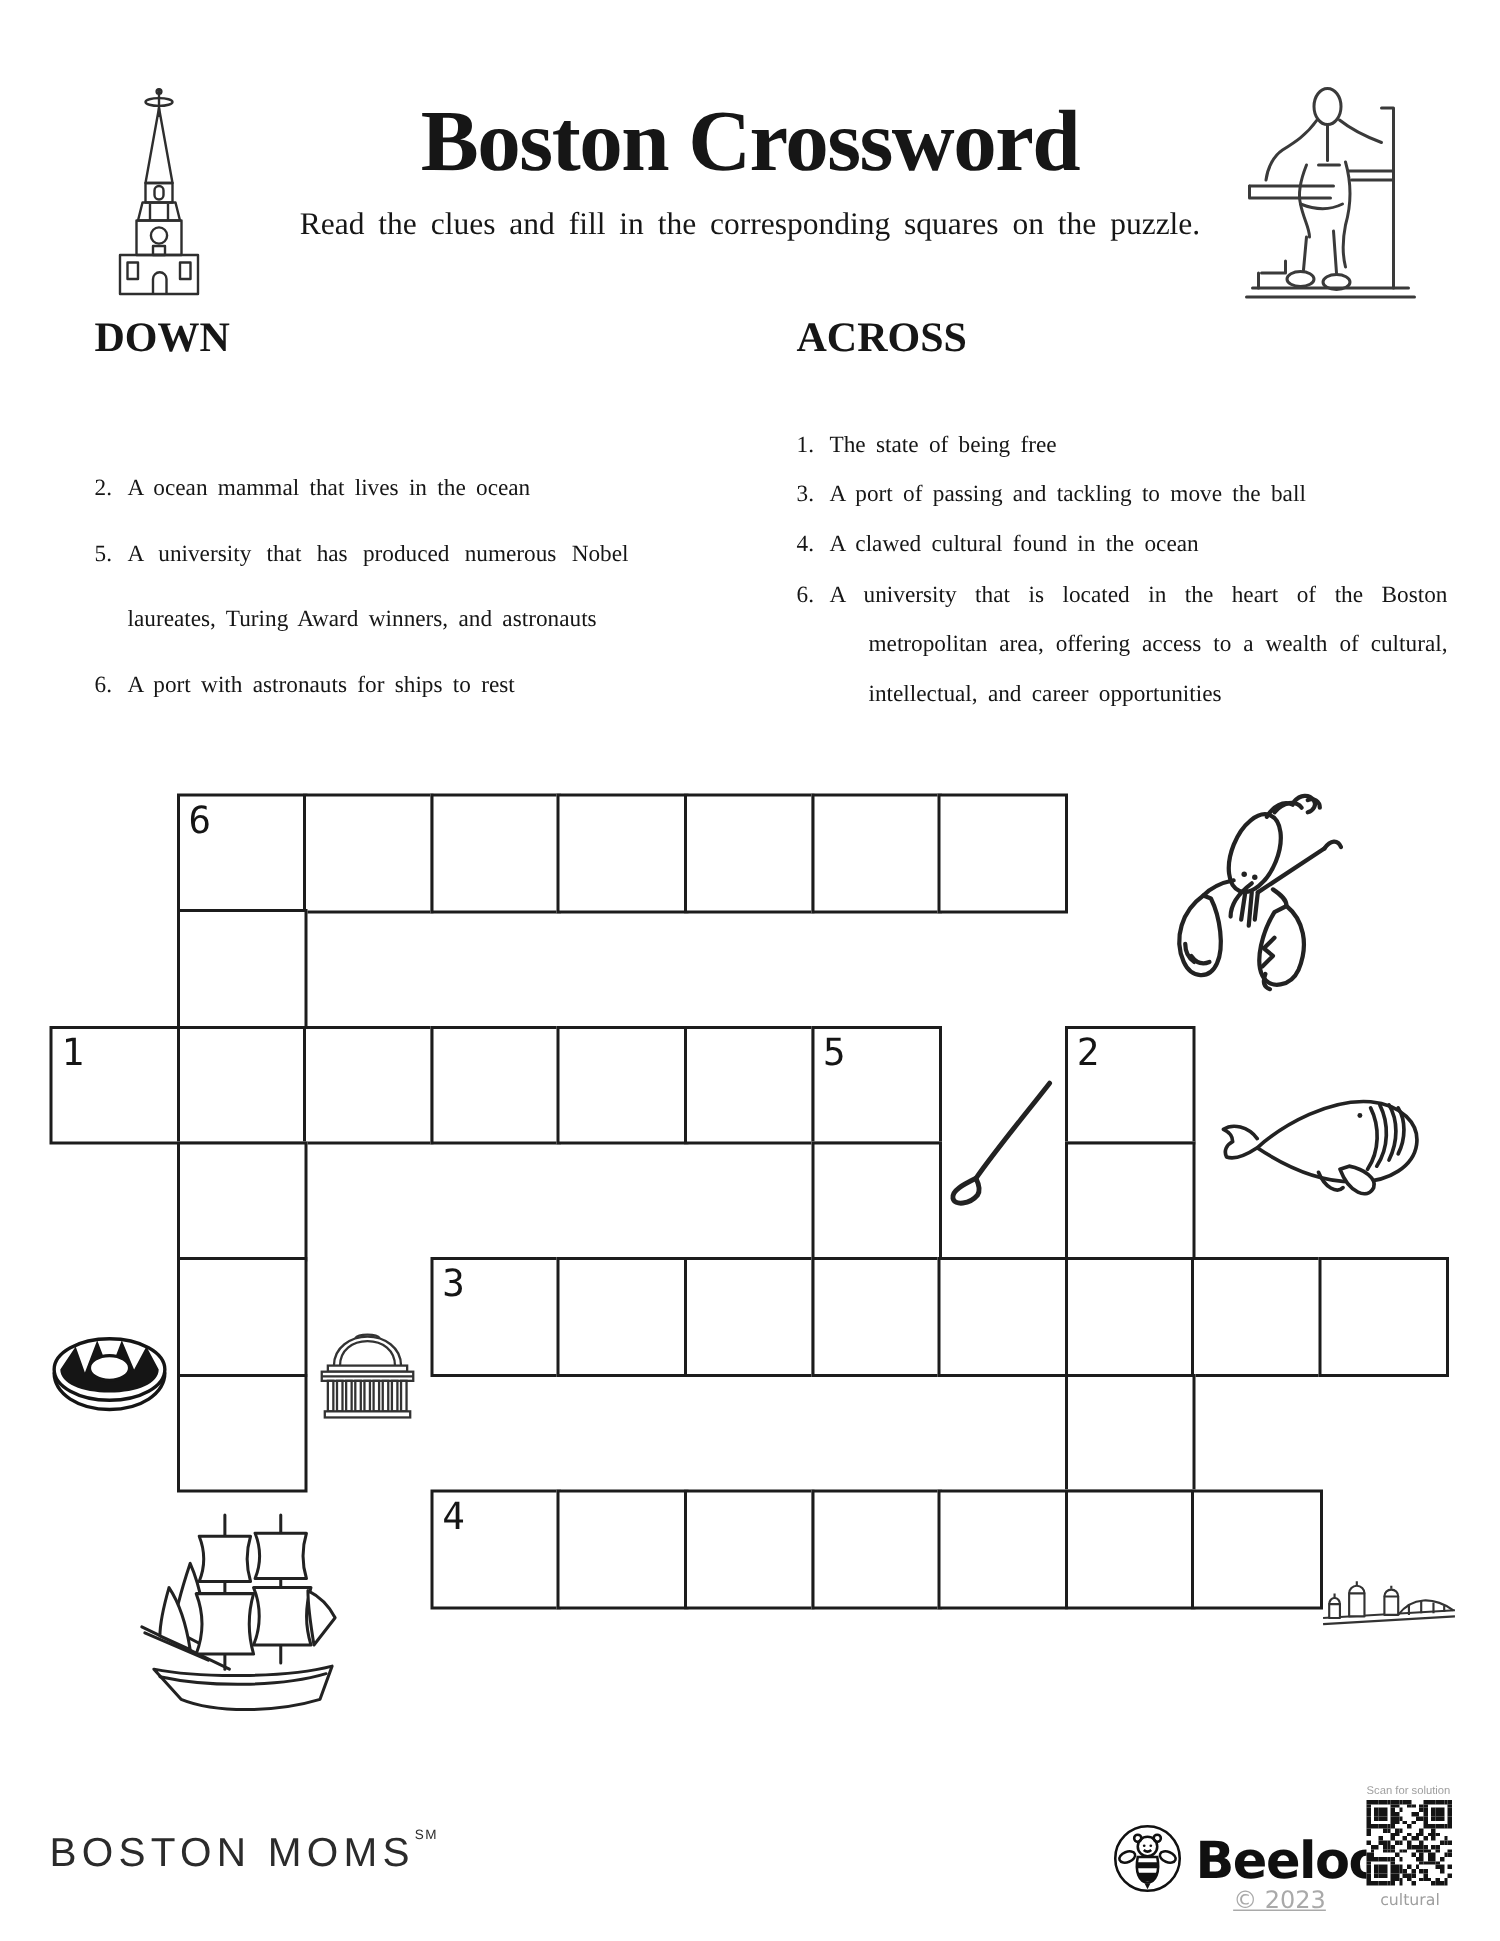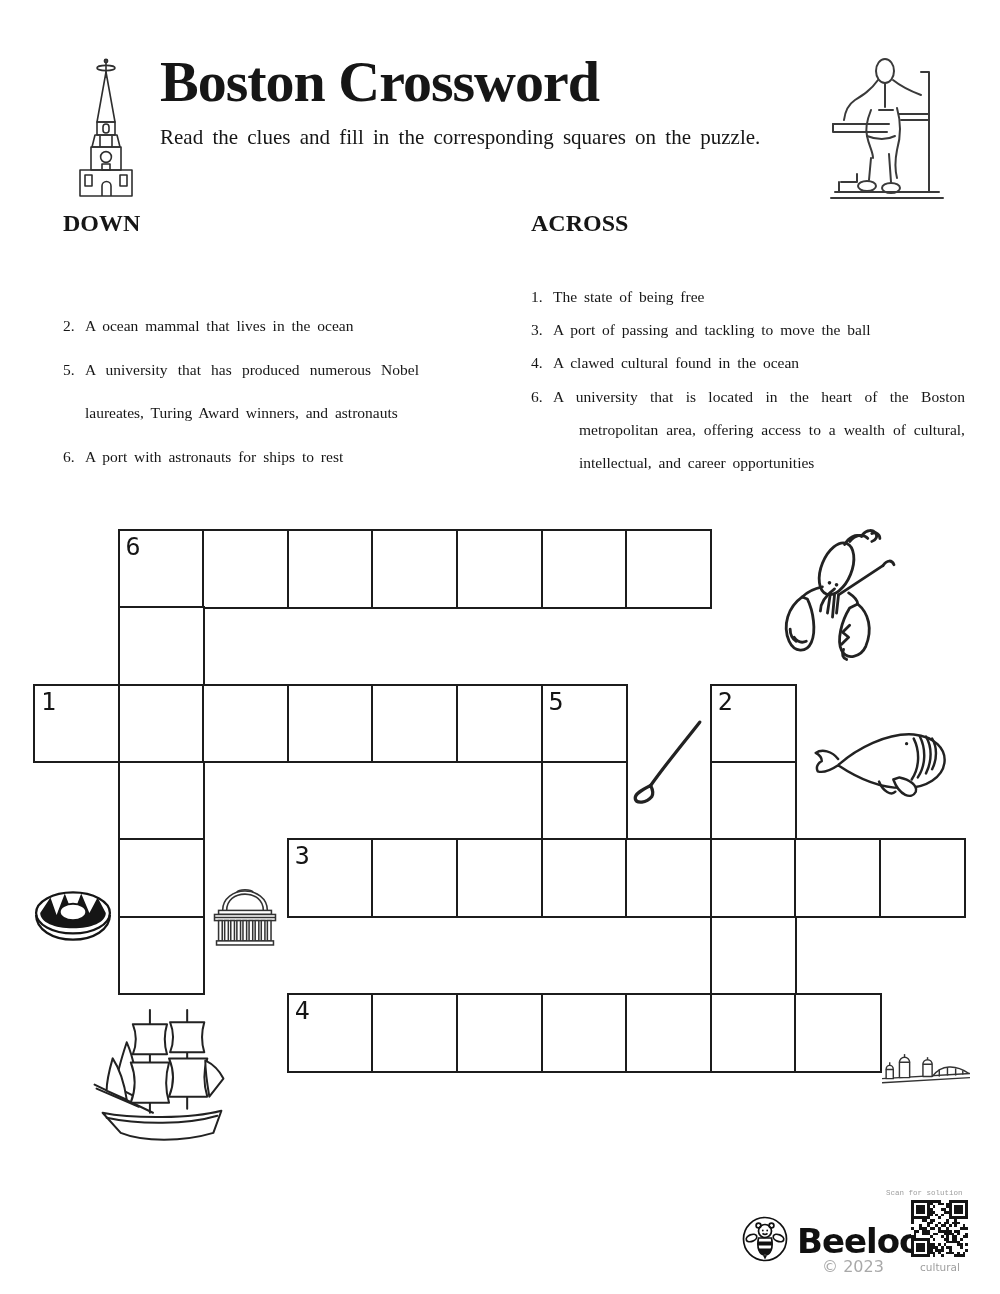--- a/index.html
+++ b/index.html
@@ -1,26 +1,26 @@
 <!DOCTYPE html>
 <html><head>
 <meta charset="utf-8">
 <style>
   html,body{margin:0;padding:0;background:#e8e8e8;}
   #page{position:relative;width:1000px;height:1294px;margin:0 auto;background:#ffffff;
         font-family:"Liberation Serif",serif;color:#161616;overflow:hidden;}
   
-  .title-wrap{position:absolute;left:160px;right:160px;top:52px;text-align:left;}
+  .title-wrap{position:absolute;left:160px;right:160px;top:64px;text-align:center;}
   .title-wrap h1{margin:0;font-size:58px;font-weight:700;letter-spacing:-1px;line-height:1.05;}
   .subtitle{margin-top:12px;font-size:21px;word-spacing:4px;}
   .illo{position:absolute;}
   .illo svg{width:100%;height:100%;display:block;}
   
   .clues{position:absolute;top:196px;}
-  .clues h2{position:absolute;top:14px;left:0;margin:0;font-size:24px;font-weight:700;letter-spacing:0;}
+  .clues h2{position:absolute;top:14px;left:0;margin:0;font-size:28px;font-weight:700;letter-spacing:0;}
   .clues ol{position:absolute;margin:0;padding:0;list-style:none;}
   .clue{display:flex;align-items:flex-start;font-size:15.5px;word-spacing:3px;}
   .cnum{flex:0 0 22px;}
   .down{left:63px;width:380px;height:300px;}
   .down ol{top:108px;}
   .down .clue{line-height:43.5px;}
   .down .ctext{width:334px;text-align:justify;}
   .across{left:531px;width:450px;height:320px;}
   .across ol{top:84px;}
   .across .clue{line-height:33.2px;}
@@ -29,25 +29,25 @@
   .cell{position:absolute;box-sizing:border-box;border:2.6px solid #1c1c1c;background:#ffffff;}
   .cellnum{display:block;margin:3px 0 0 6px;font-family:"DejaVu Sans Mono",monospace;
            font-size:25px;line-height:1;color:#151515;}
   
   .brand{position:absolute;left:33px;top:1218px;font-family:"Liberation Sans",sans-serif;
          font-size:27px;letter-spacing:3.5px;color:#2b2b2b;white-space:nowrap;}
   .brand sup{font-size:9px;letter-spacing:1px;vertical-align:18px;}
   .beeloo-word{position:absolute;left:797px;top:1221px;font-family:"DejaVu Sans",sans-serif;
          font-weight:bold;font-size:34px;letter-spacing:-1px;color:#101010;}
   .copyright{position:absolute;left:795px;top:1257px;width:116px;text-align:center;
-         font-family:"DejaVu Sans",sans-serif;font-size:16px;color:#a9a9a9;}
+         font-family:"DejaVu Sans",sans-serif;font-size:16px;color:#a9a9a9;text-decoration:underline;}
   .qr{position:absolute;left:911px;top:1200px;width:57px;height:57px;background:#fff;
       display:grid;grid-template-columns:repeat(21,1fr);grid-template-rows:repeat(21,1fr);}
   .qr .dk{background:#141414;}
-  .qr-top{position:absolute;left:886px;top:1189px;font-family:Liberation Mono, monospace;
+  .qr-top{position:absolute;left:911px;top:1189px;font-family:Liberation Sans, sans-serif;
       font-size:7.5px;color:#9e9e9e;white-space:nowrap;text-align:right;}
   .qr-bottom{position:absolute;left:908px;top:1261px;width:64px;text-align:center;
       font-family:"DejaVu Sans",sans-serif;font-size:10.5px;color:#9e9e9e;}
 </style>
 </head>
 <body>
 
 <div id="page">
 
   <div class="illo" style="left:60px;top:56px;width:92px;height:142px">
@@ -321,20 +321,21 @@
         <span class="cellnum">4</span>
       </div>
       <div class="cell" style="left: 371.4px; top: 992.8px; width: 87.2px; height: 79.9px;"></div>
       <div class="cell" style="left: 456px; top: 992.8px; width: 87.2px; height: 79.9px;"></div>
       <div class="cell" style="left: 540.6px; top: 992.8px; width: 87.2px; height: 79.9px;"></div>
       <div class="cell" style="left: 625.2px; top: 992.8px; width: 87.2px; height: 79.9px;"></div>
       <div class="cell" style="left: 709.8px; top: 992.8px; width: 87.2px; height: 79.9px;"></div>
       <div class="cell" style="left: 794.4px; top: 992.8px; width: 87.2px; height: 79.9px;"></div>
     </div>
 
+  <div class="brand"><span>BOSTON MOMS</span><sup>SM</sup></div>
 
   <div class="illo" style="left:741px;top:1215px;width:48px;height:48px">
     <svg viewBox="0 0 48 48">
       <g fill="none" stroke="#111" stroke-width="1.7">
         <circle cx="24" cy="24" r="21.5"></circle>
         <circle cx="24" cy="16" r="6.5"></circle>
         <circle cx="17.5" cy="10.5" r="2.4"></circle>
           <circle cx="30.5" cy="10.5" r="2.4"></circle>
         <circle cx="21.8" cy="15.5" r="0.9" fill="#111" stroke="none"></circle>
         <circle cx="26.2" cy="15.5" r="0.9" fill="#111" stroke="none"></circle>

